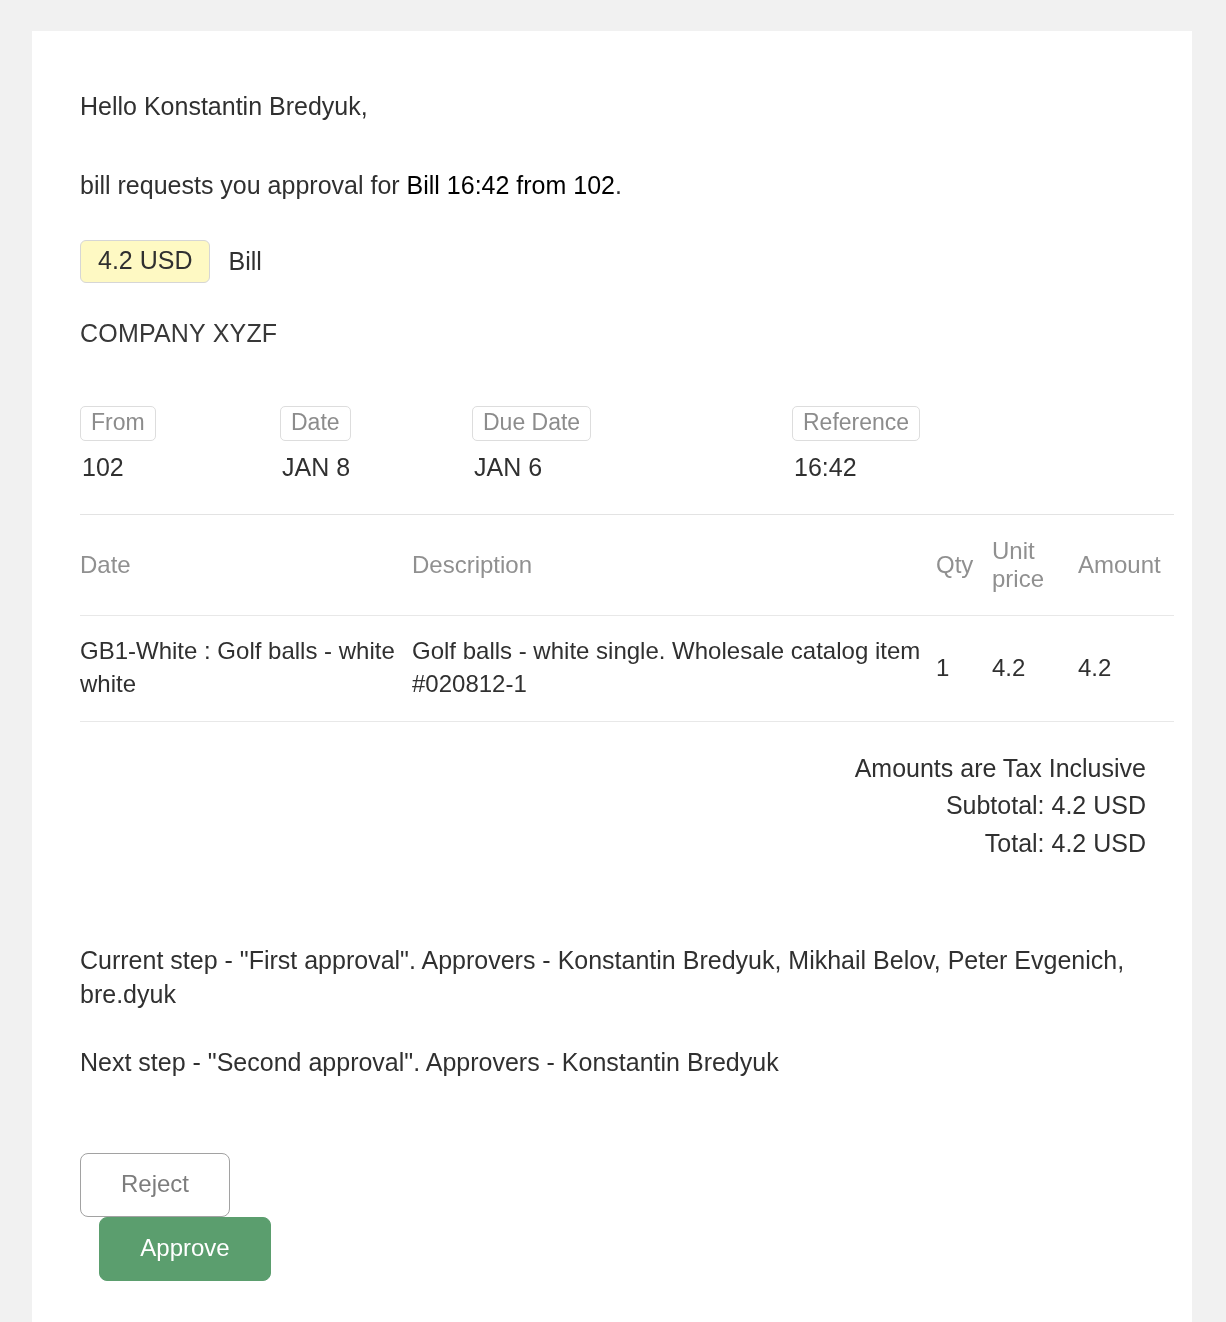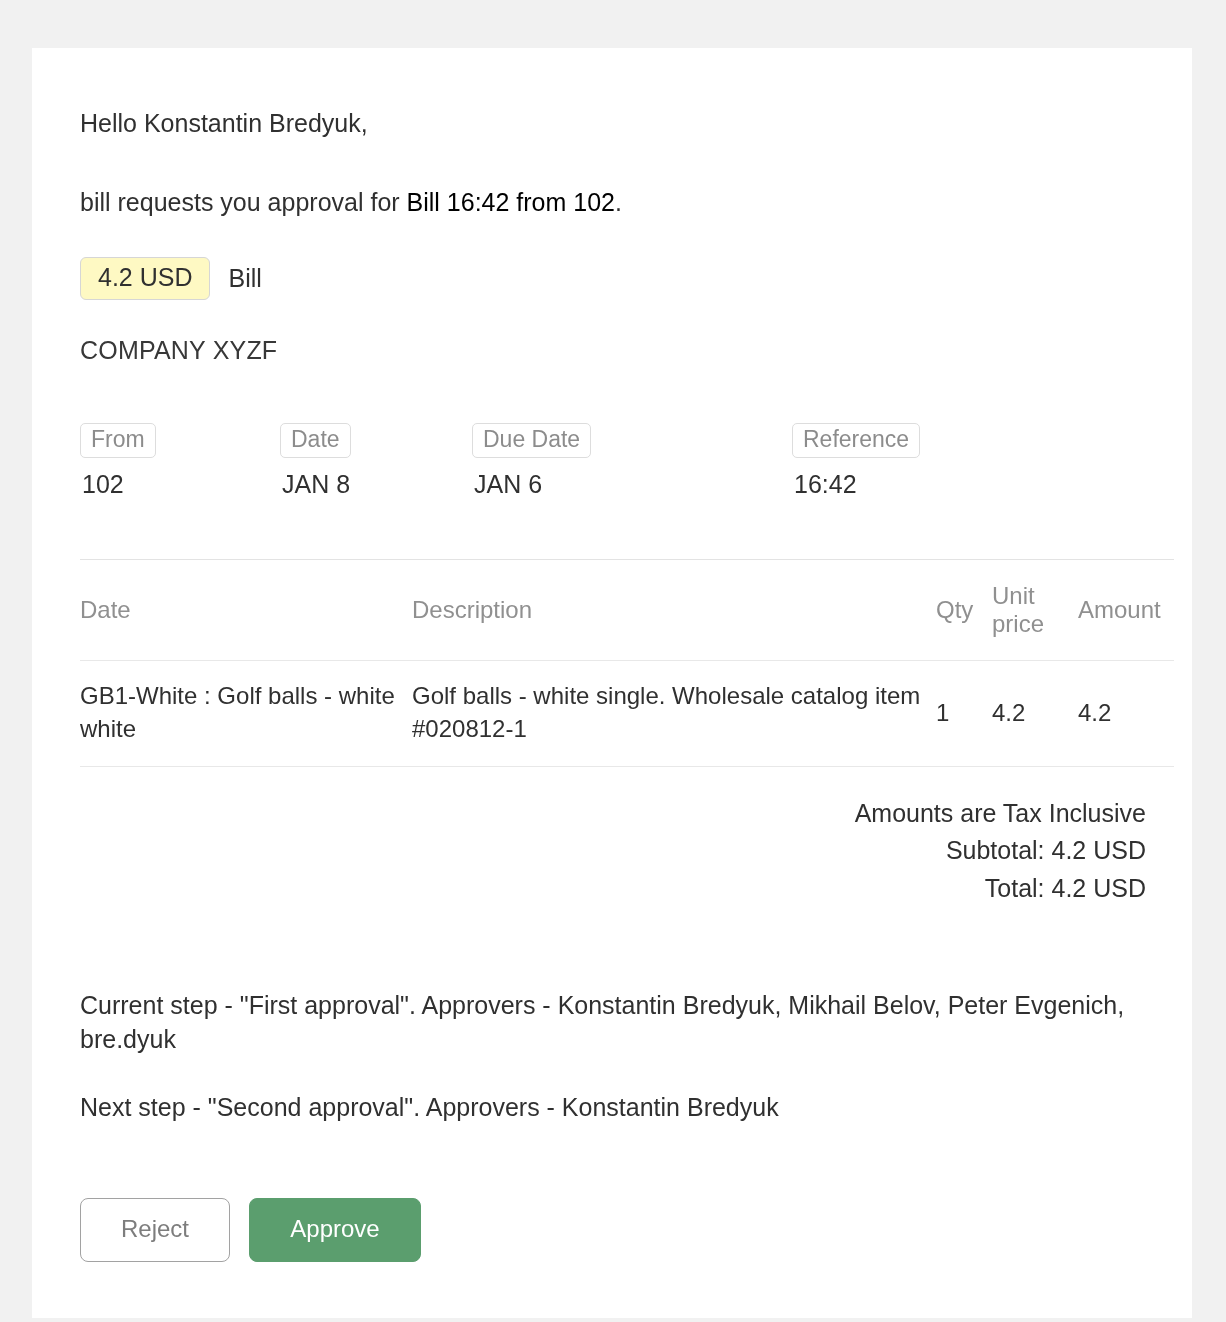--- a/index.html
+++ b/index.html
@@ -13,21 +13,21 @@
     background: #f1f1f1;
     font-family: "Liberation Sans", sans-serif;
     color: #333333;
     overflow: hidden;
   }
 
   .email-wrap {
     width: 1226px;
     height: 1322px;
     box-sizing: border-box;
-    padding: 48px 34px 0 32px;
+    padding: 31px 34px 0 32px;
     background: #f1f1f1;
   }
 
   .card {
     background: #ffffff;
     width: 1160px;
     box-sizing: border-box;
     padding: 60px 46px 56px 48px;
   }
 
@@ -76,21 +76,21 @@
     font-size: 25px;
     color: #383838;
     letter-spacing: 0.2px;
     margin: 0 0 58px 0;
   }
 
   
   .meta-row {
     display: flex;
     align-items: flex-end;
-    margin: 0 0 60px 0;
+    margin: 0 0 32px 0;
   }
   .meta-field {
     box-sizing: border-box;
   }
   .meta-field.f-from      { width: 200px; }
   .meta-field.f-date      { width: 192px; }
   .meta-field.f-due       { width: 320px; }
   .meta-field.f-reference { width: 260px; }
 
   .meta-label {
@@ -161,20 +161,21 @@
     color: #303030;
     margin: 0 0 34px 0;
   }
   .step-line:last-child { margin-bottom: 0; }
 
   
   .actions {
     margin-top: 74px;
     display: flex;
     align-items: flex-start;
+    flex-direction: column;
   }
   .btn {
     font-family: "Liberation Sans", sans-serif;
     font-size: 24px;
     border-radius: 8px;
     cursor: pointer;
     box-sizing: border-box;
     text-align: center;
   }
   .btn-reject {

